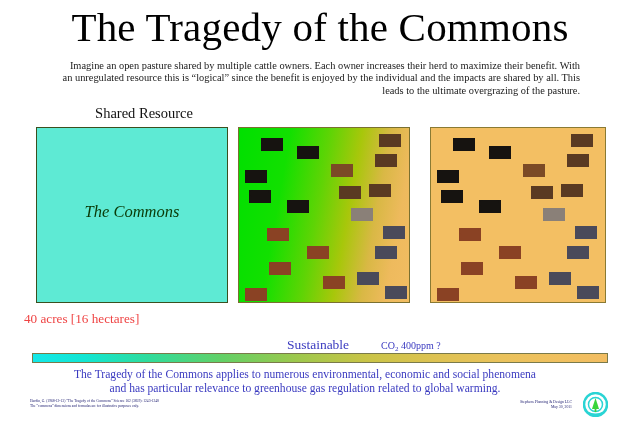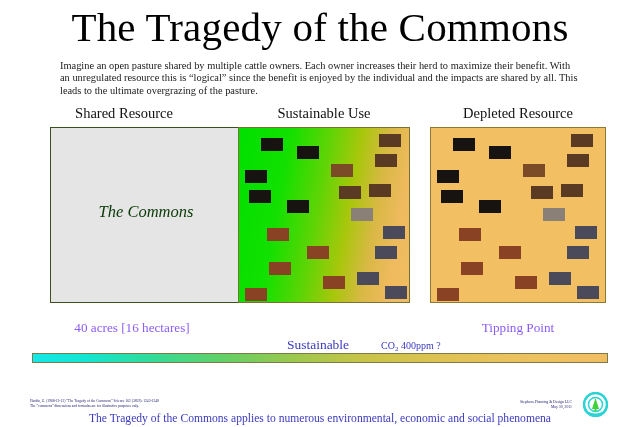--- a/index.html
+++ b/index.html
@@ -38,53 +38,53 @@
     color: #000000;
     white-space: nowrap;
   }
 
   
   .intro {
     position: absolute;
     left: 60px;
     top: 60px;
     width: 520px;
-    text-align: left;
+    text-align: right;
     font-size: 10.4px;
     line-height: 12.4px;
     color: #1a1a1a;
   }
 
   
   .col-head {
     position: absolute;
     top: 104px;
     text-align: center;
     font-size: 14.5px;
     line-height: 18px;
     color: #111111;
     white-space: nowrap;
   }
-  .col-head.c1 { left: 28px;  width: 192px; }
+  .col-head.c1 { left: 48px;  width: 192px; }
   .col-head.c2 { left: 238px; width: 172px; }
   .col-head.c3 { left: 430px; width: 176px; }
 
   
   .panel {
     position: absolute;
     top: 127px;
     height: 176px;
     border: 1px solid #4d4d2a;
     box-sizing: border-box;
     overflow: hidden;
   }
   .panel.p1 {
-    left: 50px;
+    left: 36px;
     width: 192px;
-    background: #e5e5e5;
+    background: #5eead4;
     border-color: #3b4f1f;
   }
   .panel.p2 {
     left: 238px;
     width: 172px;
     background: linear-gradient(100deg,
         #00e000 0%, #12e000 26%, #5fd405 46%,
         #a8c70b 62%, #d9b845 76%, #eeba5d 88%, #f2bd62 100%);
     border-color: #7a7030;
   }
@@ -127,25 +127,25 @@
   .cow .head  { left: 0px;  top: 1px;  width: 5px;  height: 5px; border-radius: 2px 0 0 2px; }
   .cow .lg1   { left: 3px;  top: 6px;  width: 2.6px; height: 7px; }
   .cow .lg2   { left: 6.5px;top: 6px;  width: 2.6px; height: 6px; }
   .cow .lg3   { left: 14px; top: 6px;  width: 2.6px; height: 7px; }
   .cow .lg4   { left: 17.5px;top: 6px; width: 2.6px; height: 6px; }
   .cow .tail  { left: 19.5px;top: 0.5px; width: 1.6px; height: 6px; }
 
   
   .caption {
     position: absolute;
-    top: 320px;
-    text-align: center;
+    top: 311px;
+    text-align: left;
     font-size: 13.2px;
     line-height: 15.5px;
-    color: #8b5cf6;
+    color: #ef4444;
   }
   .caption.c1 { left: 24px;  width: 216px; }
   .caption.c2 { left: 238px; width: 172px; }
   .caption.c3 { left: 430px; width: 176px; }
   .caption sup { font-size: 8.5px; vertical-align: super; }
 
   
   .atmos-label {
     position: absolute;
     top: 337px;
@@ -175,28 +175,27 @@
     box-sizing: border-box;
     background: linear-gradient(90deg,
         #14e8e8 0%, #12e6d2 9%, #2fdc9c 20%,
         #63d066 33%, #9ec84c 46%, #c9c447 58%,
         #ddc252 70%, #eac25c 82%, #f0c05f 92%, #f2bd62 100%);
   }
 
   
   .summary {
     position: absolute;
-    left: 70px;
+    left: 55px;
     top: 368px;
     width: 500px;
     text-align: center;
     font-size: 11.6px;
     line-height: 13.6px;
     color: #3a3ac0;
-    margin-top: 44px;
   }
 
   
   .footnote-left {
     position: absolute;
     left: 30px;
     top: 399px;
     width: 230px;
     font-size: 3.6px;
     line-height: 4.6px;
@@ -223,22 +222,20 @@
 </head>
 <body>
 
 <div id="poster">
 
   <div class="title">The Tragedy of the Commons</div>
 
   <div class="intro">Imagine an open pasture shared by multiple cattle owners. Each owner increases their herd to maximize their benefit. With an unregulated resource this is “logical” since the benefit is enjoyed by the individual and the impacts are shared by all. This leads to the ultimate overgrazing of the pasture.</div>
 
   <div class="col-head c1">Shared Resource</div>
-  <div class="col-head c2">Sustainable Use</div>
-  <div class="col-head c3">Depleted Resource</div>
 
   <div class="panel p1">
     <div class="commons-label">The Commons</div>
   </div>
 
   <div class="panel p2">
     <div class="cow-field">
         <div class="cow" style="left: 22px; top: 10px; background: rgb(22, 19, 16);">
           <i class="body"></i>
           <i class="head"></i>
@@ -606,29 +603,29 @@
         </div>
       </div>
   </div>
 
   <div class="caption c1">
     <div>40 acres [16 hectares]</div>
   </div>
   <div class="caption c2">
   </div>
   <div class="caption c3">
-    <div>Tipping Point</div>
   </div>
 
   <div class="atmos-label">Sustainable</div>
   <div class="co2-label"><span>CO</span><sub>2</sub><span> 400ppm ?</span></div>
   <div class="atmos-bar"></div>
 
   <div class="summary">
     <div>The Tragedy of the Commons applies to numerous environmental, economic and social phenomena</div>
+    <div>and has particular relevance to greenhouse gas regulation related to global warming.</div>
   </div>
 
   <div class="footnote-left">
     <div>Hardin, G. (1968-12-13) “The Tragedy of the Commons” Science 162 (3859): 1243-1248</div>
     <div>The “commons” dimensions and formulas are for illustrative purposes only.</div>
   </div>
   <div class="footnote-right">
     <div>Stephens Planning &amp; Design LLC</div>
     <div>May 30, 2011</div>
   </div>

